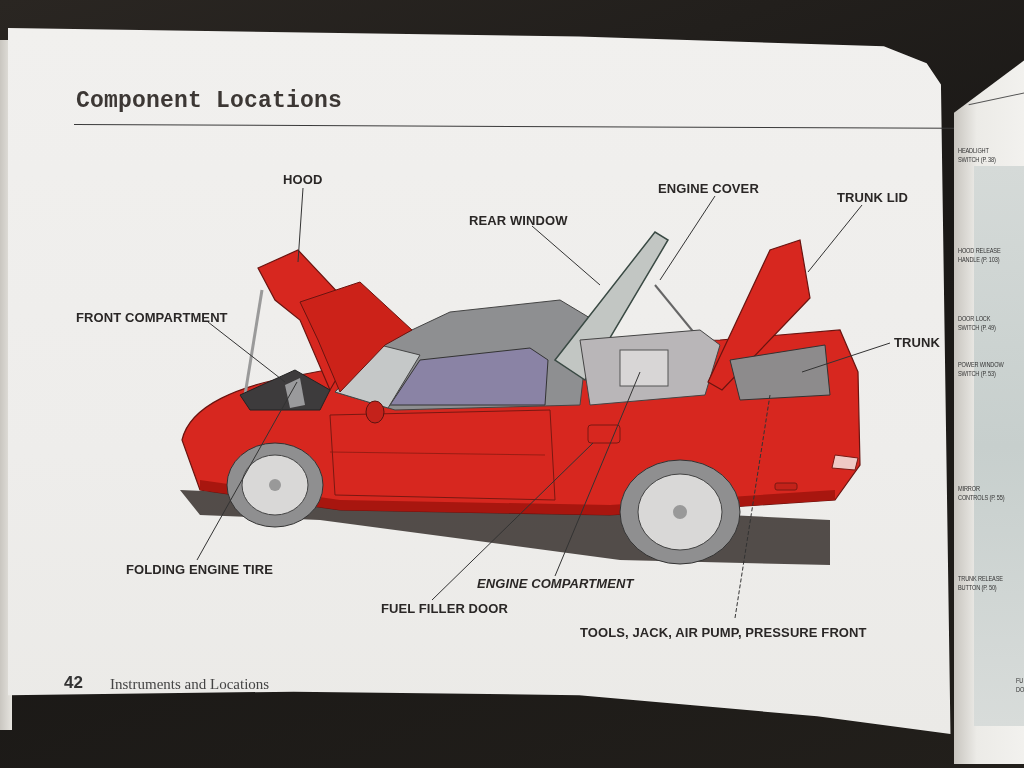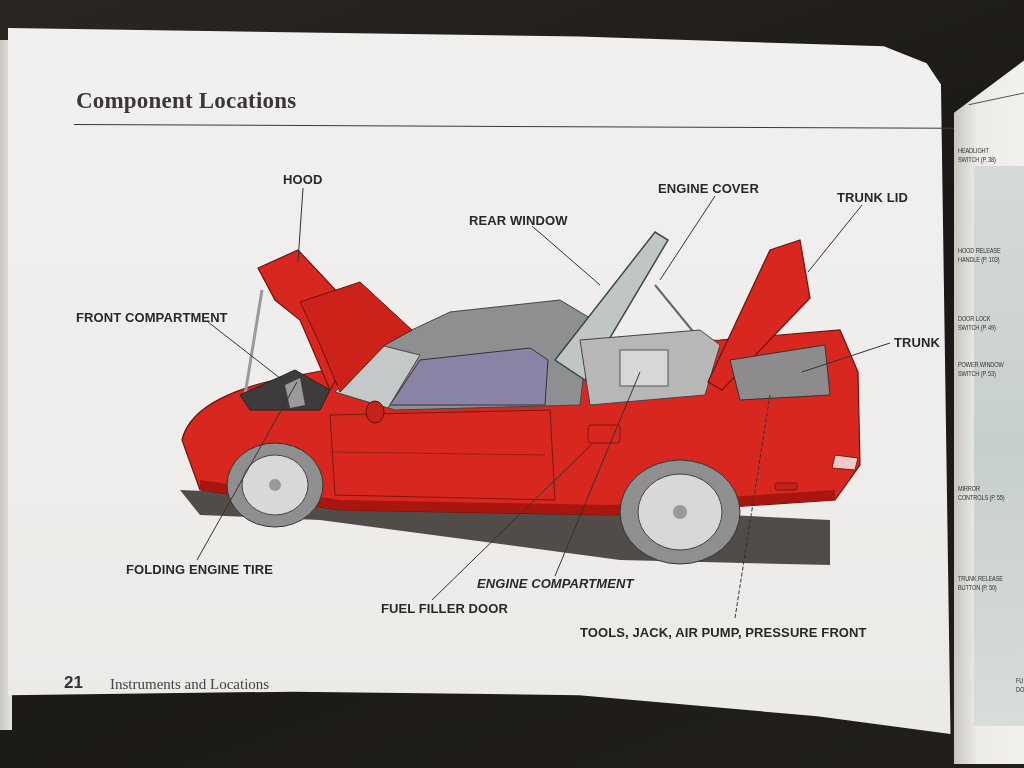--- a/index.html
+++ b/index.html
@@ -7,21 +7,21 @@
   .backdrop{position:absolute;inset:0;background:linear-gradient(160deg,#2a2622 0%,#1a1816 50%,#221f1b 100%);}
   .left-page{position:absolute;left:8px;top:28px;width:952px;height:706px;background:linear-gradient(180deg,#f1f0ee 0%,#eeedeb 60%,#ebeae7 100%);
     clip-path:polygon(0 0,60% 1.2%,92% 2.6%,96.5% 5%,98% 8%,99% 100%,85% 97.5%,60% 94.5%,30% 94%,0 94.5%);}
   .page-edge{position:absolute;left:0;top:40px;width:12px;height:690px;background:linear-gradient(90deg,#c9c6c0,#e6e4df);}
   .right-page{position:absolute;left:954px;top:56px;width:76px;height:708px;background:linear-gradient(90deg,#c8c5bf 0%,#ecebe7 30%,#f3f2ef 100%);
     clip-path:polygon(0 8%,100% 0,100% 100%,0 100%);}
   .right-page .rule{position:absolute;left:14px;top:42px;width:60px;height:1px;background:#555;transform:rotate(-12deg);}
   .right-illus{position:absolute;left:20px;top:110px;width:60px;height:560px;background:linear-gradient(180deg,#d5dad8,#c7cfcd 50%,#d8dcda);}
   .rp-label{position:absolute;left:4px;font-family:"Liberation Sans",sans-serif;font-size:8px;line-height:9px;color:#333;transform:scaleX(0.7);transform-origin:left top;letter-spacing:-0.2px;white-space:nowrap;}
 
-  .title{position:absolute;left:76px;top:88px;font-family:Liberation Serif, serif;font-size:23px;font-weight:bold;color:#3c3734;letter-spacing:0.2px;}
+  .title{position:absolute;left:76px;top:88px;font-family:Liberation Mono, monospace;font-size:23px;font-weight:bold;color:#3c3734;letter-spacing:0.2px;}
   .title-rule{position:absolute;left:74px;top:124px;width:880px;height:1px;background:#3a3a3a;transform:rotate(0.25deg);transform-origin:left;}
   .callout{position:absolute;font-family:"Liberation Sans",sans-serif;font-size:13px;font-weight:bold;color:#2a2726;letter-spacing:0.1px;white-space:nowrap;}
   .footer-num{position:absolute;left:64px;top:673px;font-family:"Liberation Sans",sans-serif;font-size:17px;font-weight:bold;color:#333;}
   .footer-text{position:absolute;left:110px;top:676px;font-family:"Liberation Serif",serif;font-size:15px;color:#444;}
   svg.art{position:absolute;left:0;top:0;}
 </style>
 </head>
 <body>
 
 <div class="backdrop"></div>
@@ -136,14 +136,14 @@
 <div class="callout" style="left:76px;top:310px;">FRONT COMPARTMENT</div>
 <div class="callout" style="left:469px;top:213px;text-align:center;">REAR WINDOW</div>
 <div class="callout" style="left:658px;top:181px;">ENGINE COVER</div>
 <div class="callout" style="left:837px;top:190px;">TRUNK LID</div>
 <div class="callout" style="left:894px;top:335px;">TRUNK</div>
 <div class="callout" style="left:126px;top:562px;">FOLDING ENGINE TIRE</div>
 <div class="callout" style="left:477px;top:576px;font-style:italic;">ENGINE COMPARTMENT</div>
 <div class="callout" style="left:381px;top:601px;">FUEL FILLER DOOR</div>
 <div class="callout" style="left:580px;top:625px;">TOOLS, JACK, AIR PUMP, PRESSURE FRONT</div>
 
-<div class="footer-num">21</div>
+<div class="footer-num">42</div>
 <div class="footer-text">Instruments and Locations</div>
 
 </body></html>

